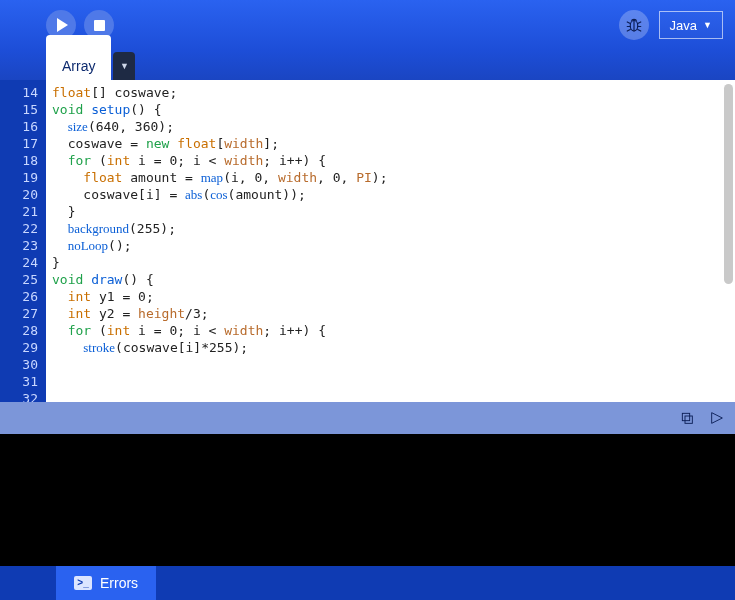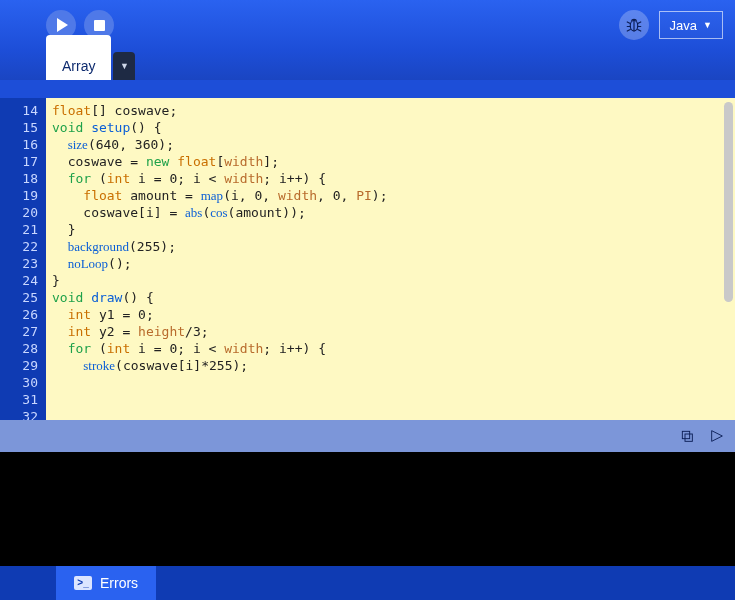--- a/index.html
+++ b/index.html
@@ -46,21 +46,21 @@
   }
   .tab-dropdown {
     width: 22px; height: 28px; background: #1e2a44; color: #cfd8ea;
     display: flex; align-items: center; justify-content: center; font-size: 9px;
     border-radius: 4px 4px 0 0; cursor: pointer;
   }
 
   
   .editor-wrap {
     flex: 0 0 322px;
-    display: flex; background: #fef9c3; position: relative; overflow: hidden; margin-top: 18px;
+    display: flex; background: #ffffff; position: relative; overflow: hidden;
   }
   .gutter {
     width: 46px; background: #0f3bb3; color: #c9d7ff; font-family: "Menlo","Consolas",monospace;
     font-size: 13px; text-align: right; padding: 4px 8px 4px 0; line-height: 17px;
     user-select: none;
   }
   .code {
     flex: 1; font-family: "Menlo","Consolas",monospace; font-size: 13px;
     color: #222; padding: 4px 0 12px 6px; line-height: 17px; white-space: pre;
     overflow: hidden;

